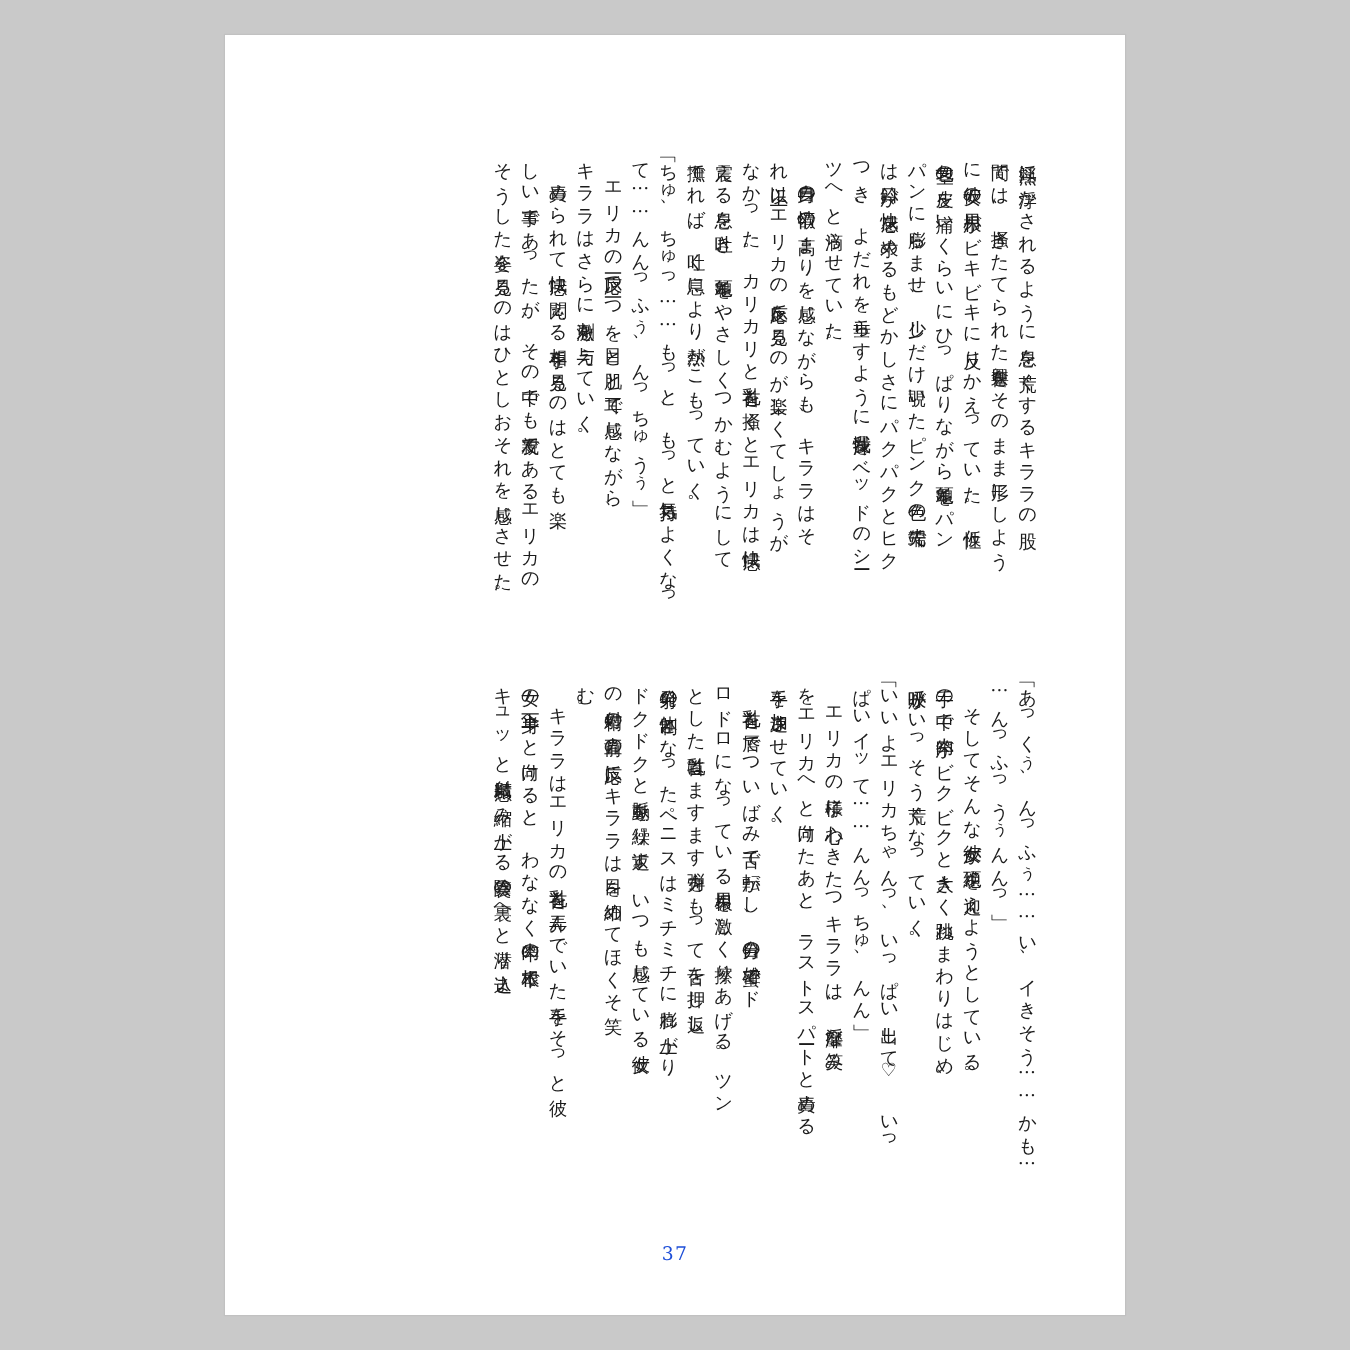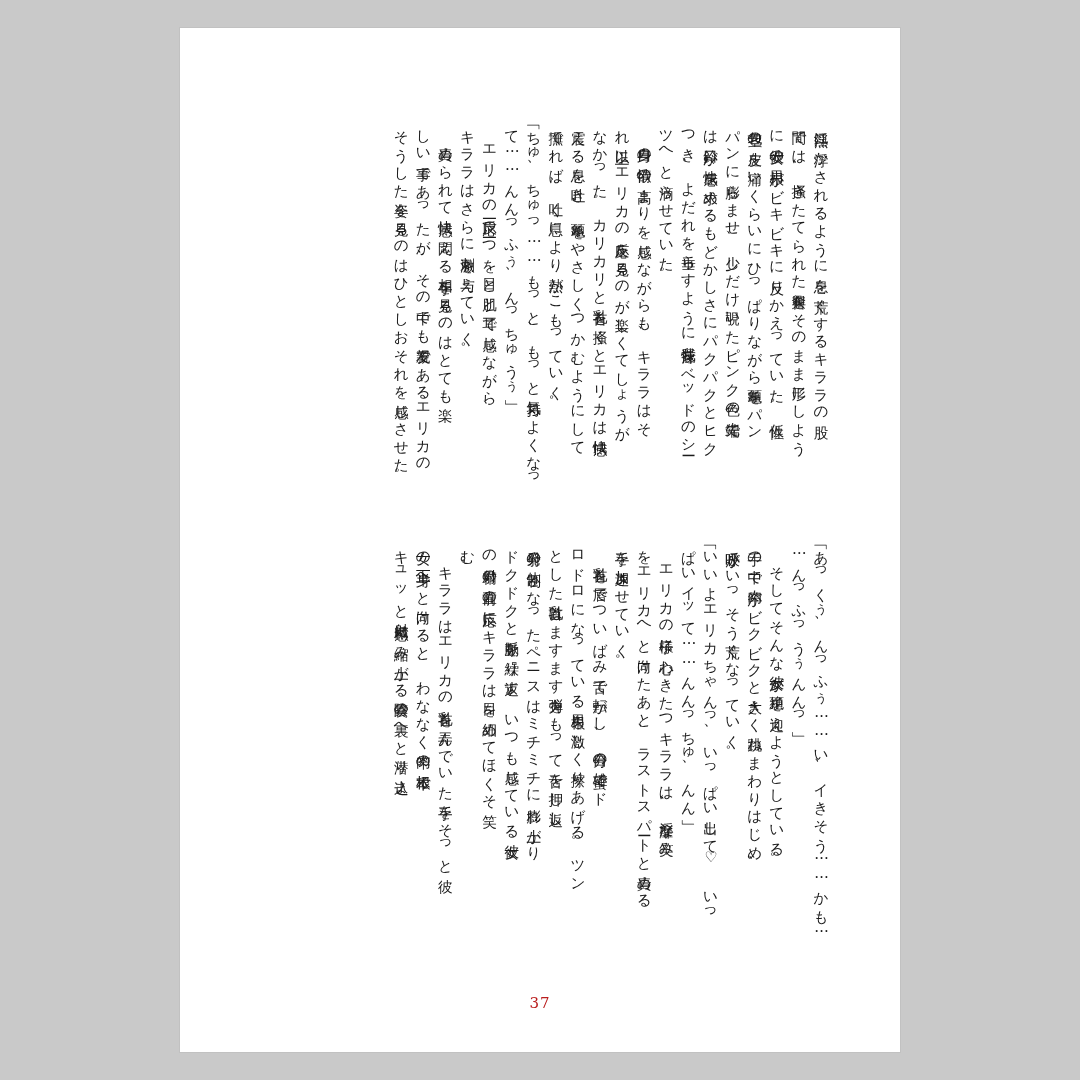--- a/index.html
+++ b/index.html
@@ -75,21 +75,21 @@
     height: 420px;
     margin-left: 7.5px;
   }
   .page-number {
     position: absolute;
     bottom: 40px;
     left: 0;
     width: 100%;
     text-align: center;
     font-size: 15px;
-    color: #b91c1c;
+    color: #1d4ed8;
     font-family: "DejaVu Serif", "Liberation Serif", serif;
     letter-spacing: 1px;
   }
 </style>
 </head>
 <body>
 
 <div id="page-sheet">
   <div class="text-area">
 

